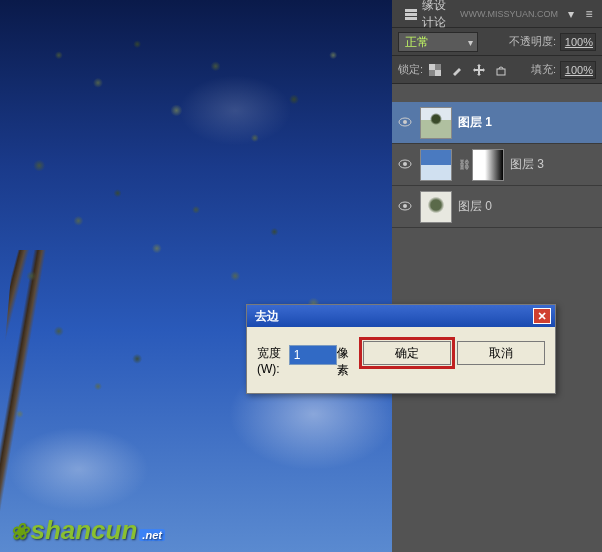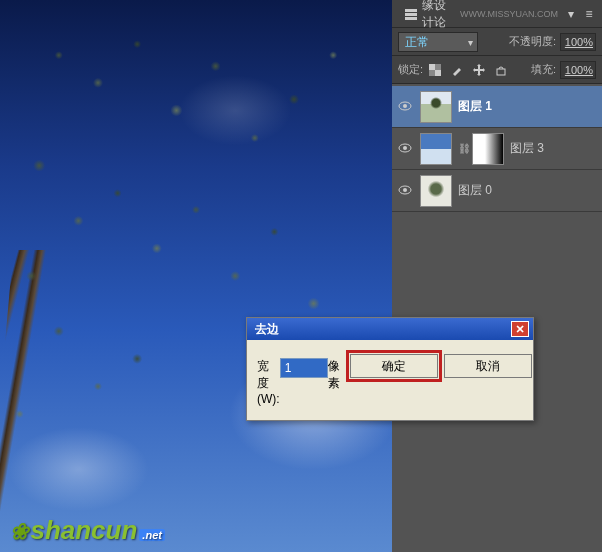--- a/index.html
+++ b/index.html
@@ -89,42 +89,42 @@
     .blend-row, .lock-row {
       height: 28px;
       display: flex;
       align-items: center;
       padding: 0 6px;
       background: #424242;
       border-bottom: 1px solid #2a2a2a;
       gap: 4px;
     }
     .blend-select {
-      background: #5a5a5a; color: #7dd3fc;
+      background: #5a5a5a; color: #bef264;
       border: 1px solid #2a2a2a;
       height: 20px; line-height: 18px;
       padding: 0 18px 0 6px;
       position: relative;
       flex: 0 0 80px;
     }
     .blend-select::after {
       content: "▾"; position: absolute; right: 4px; top: 1px; color: #ccc; font-size: 10px;
     }
     .label-sm { font-size: 11px; color: #bbb; }
     .pct-input {
       background: #3a3a3a; color: #ccc;
       border: 1px solid #2a2a2a;
       width: 36px; height: 18px; line-height: 16px;
       text-align: right; padding-right: 2px;
       font-size: 11px;
       text-decoration: underline;
     }
     .lock-icons { display: flex; gap: 6px; align-items: center; }
     .lock-box { width: 16px; height: 16px; display:flex; align-items:center; justify-content:center; color:#ccc; }
-    .layers { padding-top: 2px; }
+    .layers { padding-top: 2px; margin-top: 16px; }
     .layer {
       height: 42px;
       display: flex;
       align-items: center;
       padding: 0 4px;
       border-bottom: 1px solid #3a3a3a;
       gap: 6px;
     }
     .layer.selected { background: #5678a8; color: #fff; }
     .vis { width: 18px; text-align: center; color: #ccc; }
@@ -140,22 +140,22 @@
     .thumb.mask { background: linear-gradient(90deg, #fff 40%, #000 100%); }
     .thumb.tree2 { background: #e8e8e0; position:relative; }
     .thumb.tree2::after { content:""; position:absolute; left:6px; top:4px; width:18px; height:18px; background: radial-gradient(circle, #5a6a4a 40%, transparent 65%); }
     .link { width: 8px; font-size: 10px; color: #ccc; text-align: center; }
     .layer-name { font-size: 12px; }
     .layer-name.bold { font-weight: bold; }
 
     
     .dialog {
       position: absolute;
-      left: 246px; top: 317px;
-      width: 288px;
+      left: 246px; top: 304px;
+      width: 310px;
       background: #ece9d8;
       border: 1px solid #7a7a7a;
       box-shadow: 2px 2px 6px rgba(0,0,0,0.4);
       color: #000;
     }
     .dlg-title {
       background: linear-gradient(180deg, #3a6ad0, #1a4ab0);
       color: #fff;
       height: 22px;
       display: flex;

